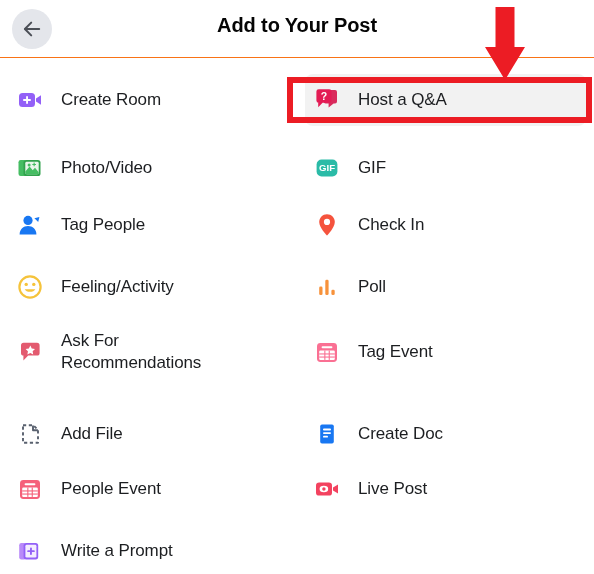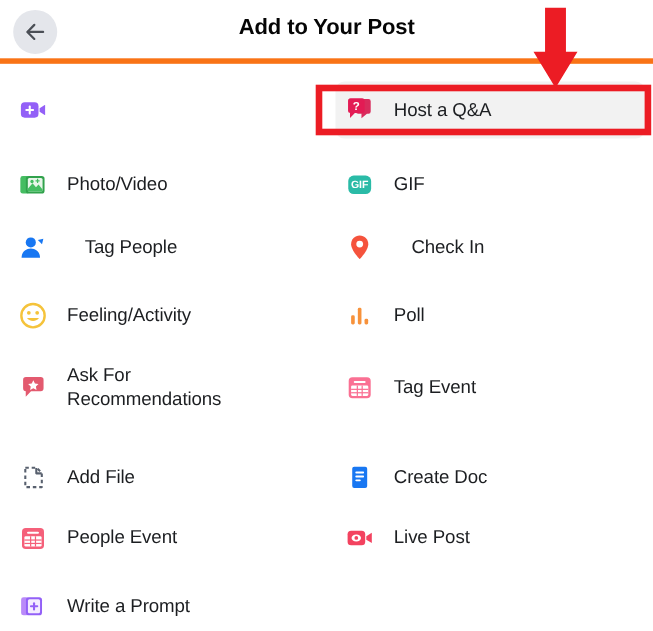--- a/index.html
+++ b/index.html
@@ -12,21 +12,21 @@
     height: 574px;
     font-family: "Liberation Sans", sans-serif;
     overflow: hidden;
     position: relative;
   }
 
   
   #header {
     position: relative;
     height: 58px;
-    border-bottom: 5px solid #f97316;
+    border-bottom: 1px solid #f97316;
     box-sizing: border-box;
   }
   #back-button {
     position: absolute;
     left: 12px;
     top: 9px;
     width: 40px;
     height: 40px;
     border-radius: 50%;
     background: #e4e6eb;
@@ -94,21 +94,21 @@
     font-size: 17px;
     color: #1c1e21;
     line-height: 1.28;
     white-space: pre-line;
     letter-spacing: -0.1px;
   }
 
   
   .row-0 { top: 16px; }
   .row-1 { top: 84px; }
-  .row-2 { top: 141px; gap: 16px; }
+  .row-2 { top: 141px; }
   .row-3 { top: 203px; }
   .row-4 { top: 268px; }
   .row-5 { top: 350px; }
   .row-6 { top: 405px; }
   .row-7 { top: 467px; }
 
   
   #annotation-layer {
     position: absolute;
     left: 0; top: 0;
@@ -154,20 +154,21 @@
 
     <div class="menu-item row-0">
       <span class="icon">
         <svg width="26" height="26" viewBox="0 0 26 26">
           <rect x="2" y="6" width="16" height="14" rx="3.5" fill="#9360f7"></rect>
           <path d="M19 11.4 L24 8.2 V17.8 L19 14.6 Z" fill="#9360f7"></path>
           <rect x="9.1" y="9" width="1.9" height="8" rx="0.9" fill="#fff"></rect>
           <rect x="6" y="12.1" width="8" height="1.9" rx="0.9" fill="#fff"></rect>
         </svg>
       </span>
+      <span class="label">Create Room</span>
     </div>
 
     <div class="menu-item row-1">
       <span class="icon">
         <svg width="26" height="26" viewBox="0 0 26 26">
           <rect x="1.5" y="5" width="8" height="16" rx="2.2" fill="#45bd62"></rect>
           <rect x="6.5" y="5" width="17" height="16" rx="2.6" fill="#31a24c"></rect>
           <rect x="8.3" y="6.8" width="13.4" height="12.4" rx="1.4" fill="#e8f6ea"></rect>
           <path d="M8.3 16.6 L12.6 11.6 L15.7 15.2 L18 12.8 L21.7 17.2 V17.8 A1.4 1.4 0 0 1 20.3 19.2 H9.7 A1.4 1.4 0 0 1 8.3 17.8 Z" fill="#45bd62"></path>
           <circle cx="12.1" cy="10" r="1.5" fill="#45bd62"></circle>

